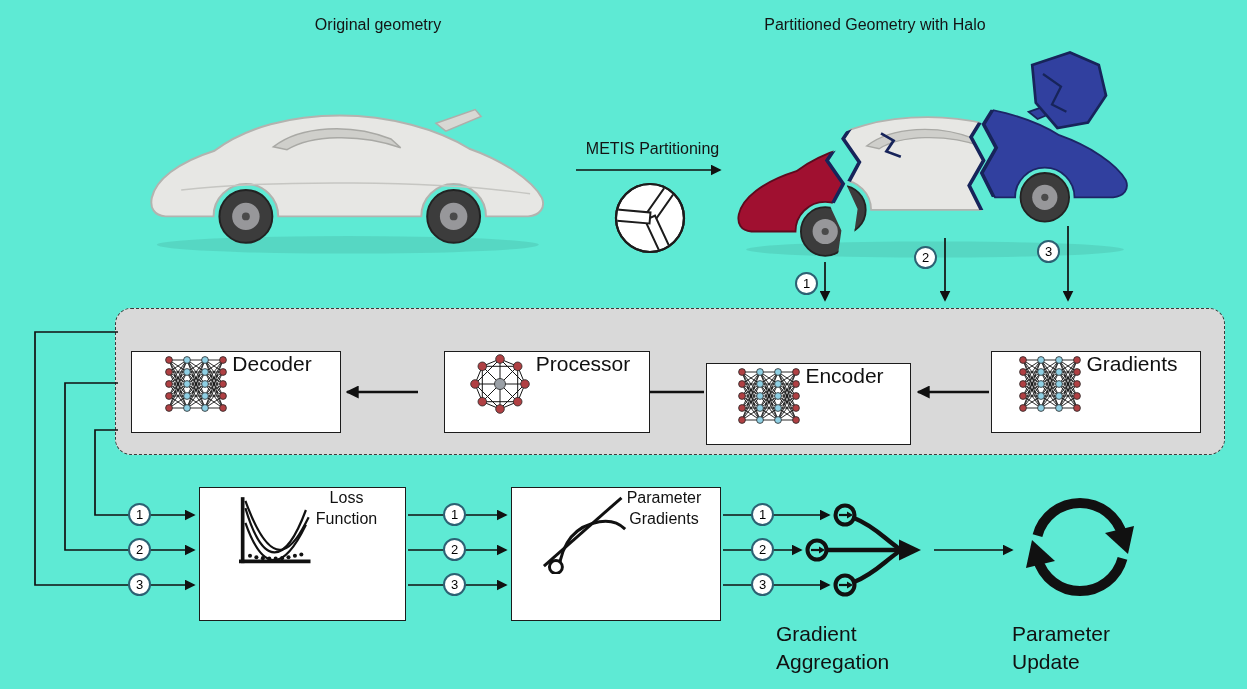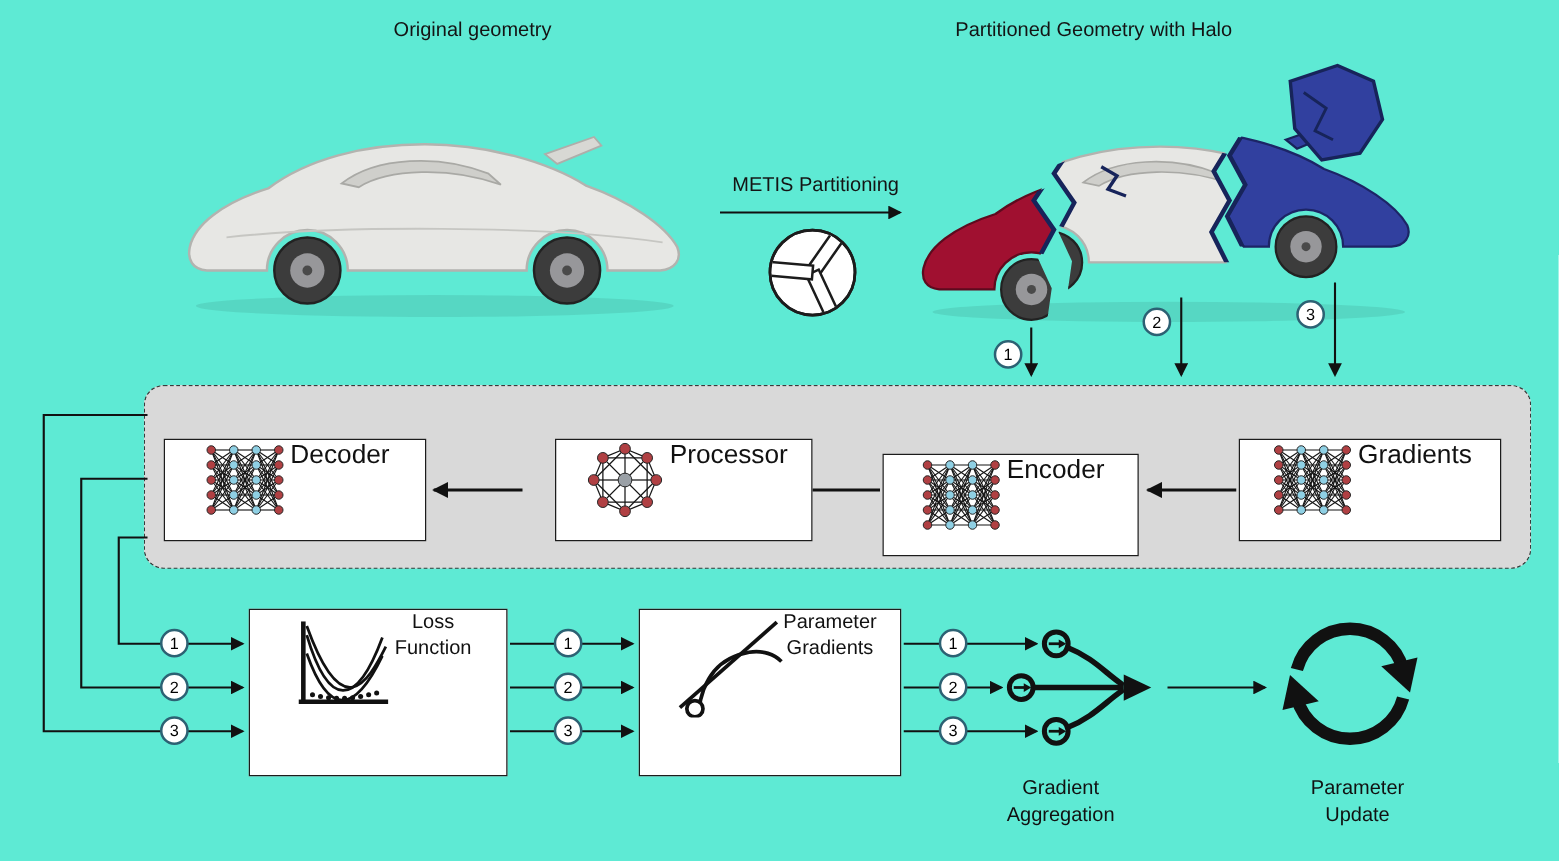--- a/index.html
+++ b/index.html
@@ -10,21 +10,21 @@
   .mgn{left:115px;top:308px;width:1110px;height:147px;background:#d9d9d9;
        border:1.6px dashed #3a3a3a;border-radius:16px;z-index:1;box-sizing:border-box;}
   .mgn-title{left:115px;top:313px;width:1110px;text-align:center;font-size:15.5px;z-index:2;}
   .blk{background:#fff;border:1.6px solid #1c1c1c;display:flex;align-items:flex-start;
        justify-content:center;gap:0;z-index:10;box-sizing:border-box;}
   .blk .t{font-size:21px;}
   .bigbox .t{font-size:16px;white-space:pre-line;text-align:center;line-height:1.3;}
   .badge{width:23px;height:23px;border:2px solid #2c6173;border-radius:50%;background:#fff;
          display:flex;align-items:center;justify-content:center;font-size:13px;z-index:20;
          box-sizing:border-box;color:#000;}
-  .capt{font-size:16px;text-align:center;white-space:pre-line;line-height:1.35;z-index:10;}
+  .capt{font-size:21px;text-align:left;white-space:pre-line;line-height:1.35;z-index:10;}
   svg.canvas{position:absolute;left:0;top:0;z-index:5;pointer-events:none;}
 </style>
 </head>
 <body>
 
 <div class="stage">
 
   <div class="abs lbl" style="left:250px;top:16px;width:256px;">Original geometry</div>
   <div class="abs lbl" style="left:565px;top:140px;width:175px;">METIS Partitioning</div>
   <div class="abs lbl" style="left:740px;top:16px;width:270px;">Partitioned Geometry with Halo</div>

